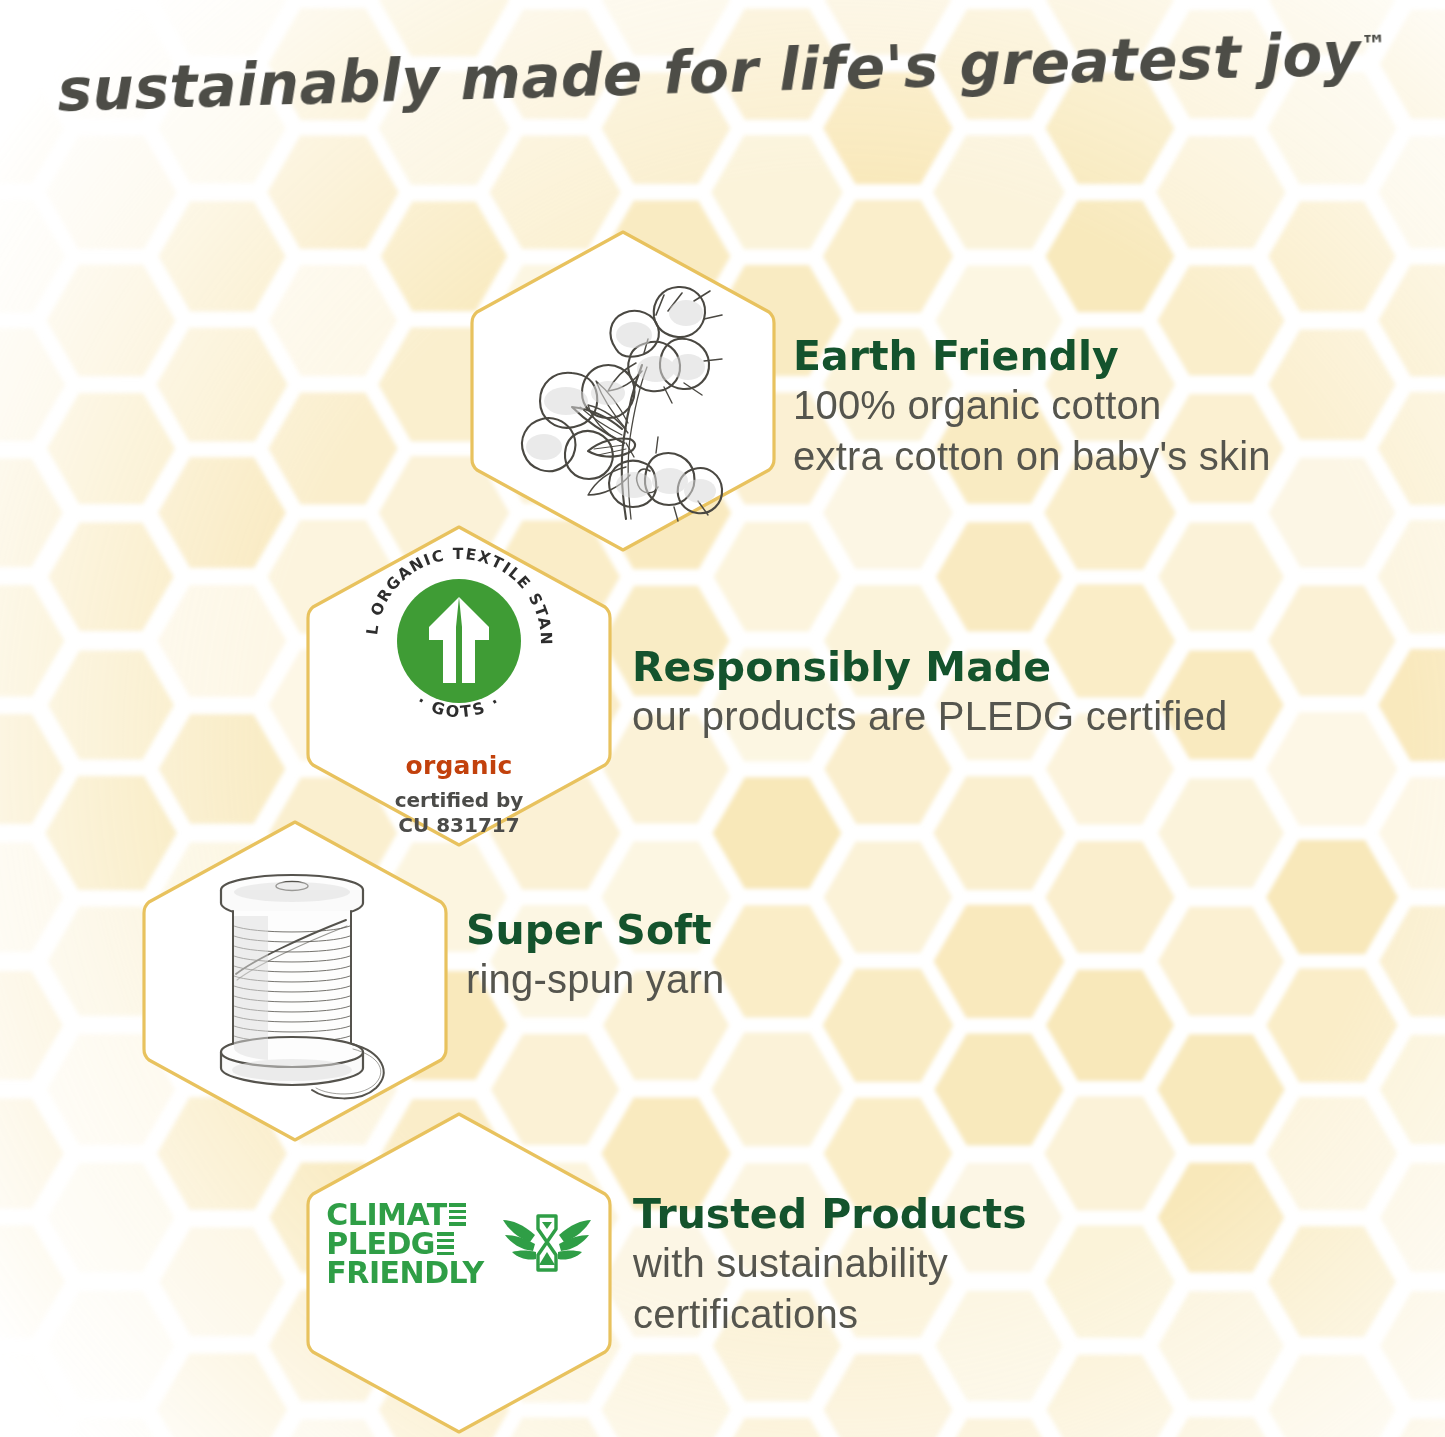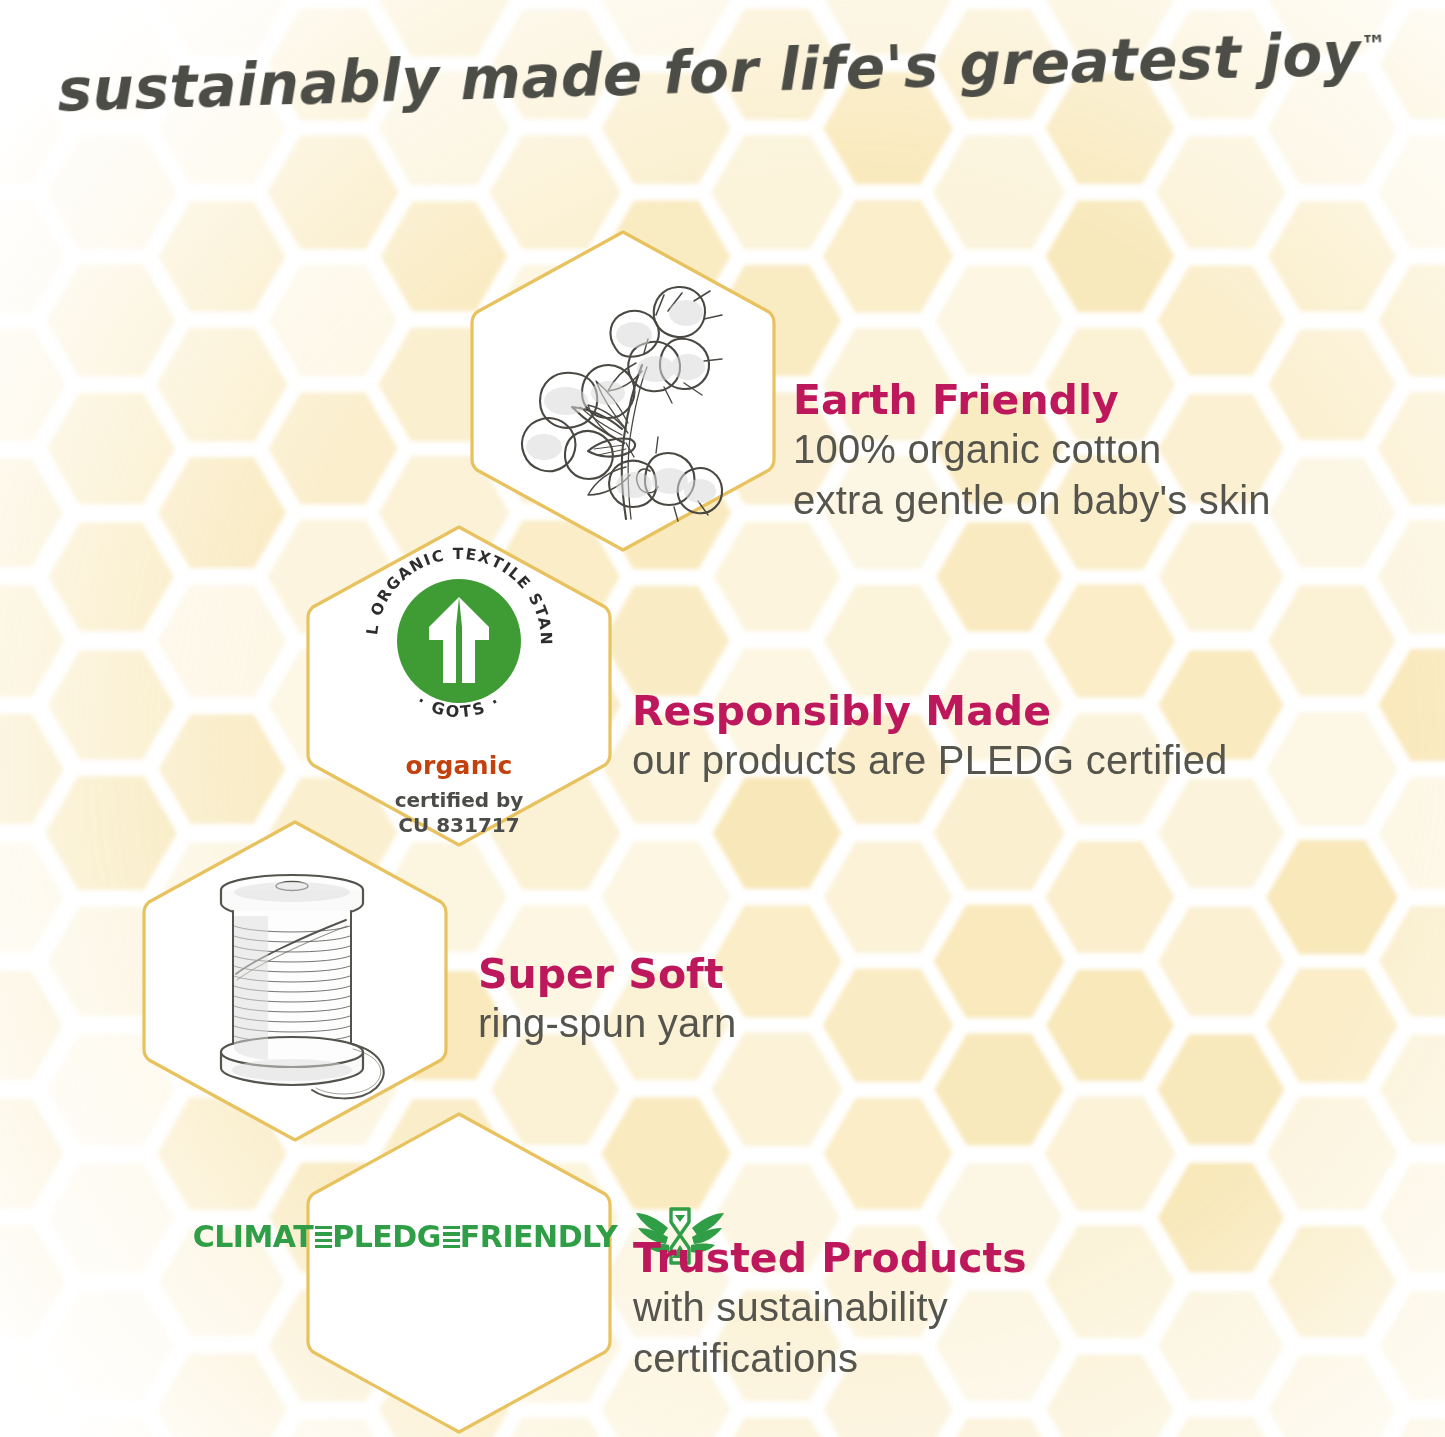--- a/index.html
+++ b/index.html
@@ -75,23 +75,22 @@
   .feature-text {
     position: absolute;
     z-index: 5;
     color: #4b4b44;
   }
   .feature-title {
     font-family: "DejaVu Sans", sans-serif;
     font-weight: 700;
     font-size: 41px;
     line-height: 1.12;
-    color: #be185d;
+    color: #14532d;
     white-space: nowrap;
-    margin-top: 44px;
   }
   .feature-desc {
     font-family: "Liberation Sans", sans-serif;
     font-weight: 400;
     font-size: 40px;
     line-height: 1.28;
     color: #55554e;
     letter-spacing: 0.2px;
     white-space: nowrap;
   }
@@ -124,21 +123,21 @@
 
   
   .cpf-wrap {
     display: flex;
     flex-direction: row;
     align-items: center;
     gap: 18px;
   }
   .cpf-words {
     display: flex;
-    flex-direction: row;
+    flex-direction: column;
     line-height: 0.97;
     font-family: "DejaVu Sans", sans-serif;
     font-weight: 700;
     font-size: 30px;
     color: #2f9e46;
     letter-spacing: -0.5px;
   }
   .cpf-line {
     display: flex;
     align-items: center;
@@ -456,21 +455,21 @@
           <ellipse cx="172" cy="224" rx="18" ry="13"></ellipse>
           <ellipse cx="202" cy="234" rx="16" ry="12"></ellipse>
         </g>
       </svg>
     </div>
   </div>
 
   <div class="feature-text" style="left:793px; top:334px;">
     <div class="feature-title">Earth Friendly</div>
     <div class="feature-desc">100% organic cotton</div>
-    <div class="feature-desc">extra gentle on baby's skin</div>
+    <div class="feature-desc">extra cotton on baby's skin</div>
   </div>
 
   <div class="hex-card" style="left:302px; top:521px; width:314px; height:330px;">
     <svg class="hex-svg" viewBox="0 0 314 330">
       <path d="M157 6 L303 86 A14 14 0 0 1 308 97 L308 233 A14 14 0 0 1 303 244 L157 324 L11 244 A14 14 0 0 1 6 233 L6 97 A14 14 0 0 1 11 86 Z" fill="#ffffff" stroke="#e8c25e" stroke-width="3.2" stroke-linejoin="round"></path>
     </svg>
     <div class="hex-art">
       <div class="gots-wrap">
         <svg width="200" height="200" viewBox="0 0 200 200">
           <defs>
@@ -547,21 +546,21 @@
         </g>
         <g fill="#dedede" opacity="0.5">
           <path d="M54 60 L54 192 C54 198 72 203 88 204 L88 60 Z"></path>
           <ellipse cx="112" cy="214" rx="60" ry="11"></ellipse>
           <ellipse cx="112" cy="36" rx="58" ry="10"></ellipse>
         </g>
       </svg>
     </div>
   </div>
 
-  <div class="feature-text" style="left:478px; top:908px;">
+  <div class="feature-text" style="left:466px; top:908px;">
     <div class="feature-title">Super Soft</div>
     <div class="feature-desc">ring-spun yarn</div>
   </div>
 
   <div class="hex-card" style="left:302px; top:1108px; width:314px; height:330px;">
     <svg class="hex-svg" viewBox="0 0 314 330">
       <path d="M157 6 L303 86 A14 14 0 0 1 308 97 L308 233 A14 14 0 0 1 303 244 L157 324 L11 244 A14 14 0 0 1 6 233 L6 97 A14 14 0 0 1 11 86 Z" fill="#ffffff" stroke="#e8c25e" stroke-width="3.2" stroke-linejoin="round"></path>
     </svg>
     <div class="hex-art" style="align-items:flex-start; padding-top:92px;">
       <div class="cpf-wrap">

